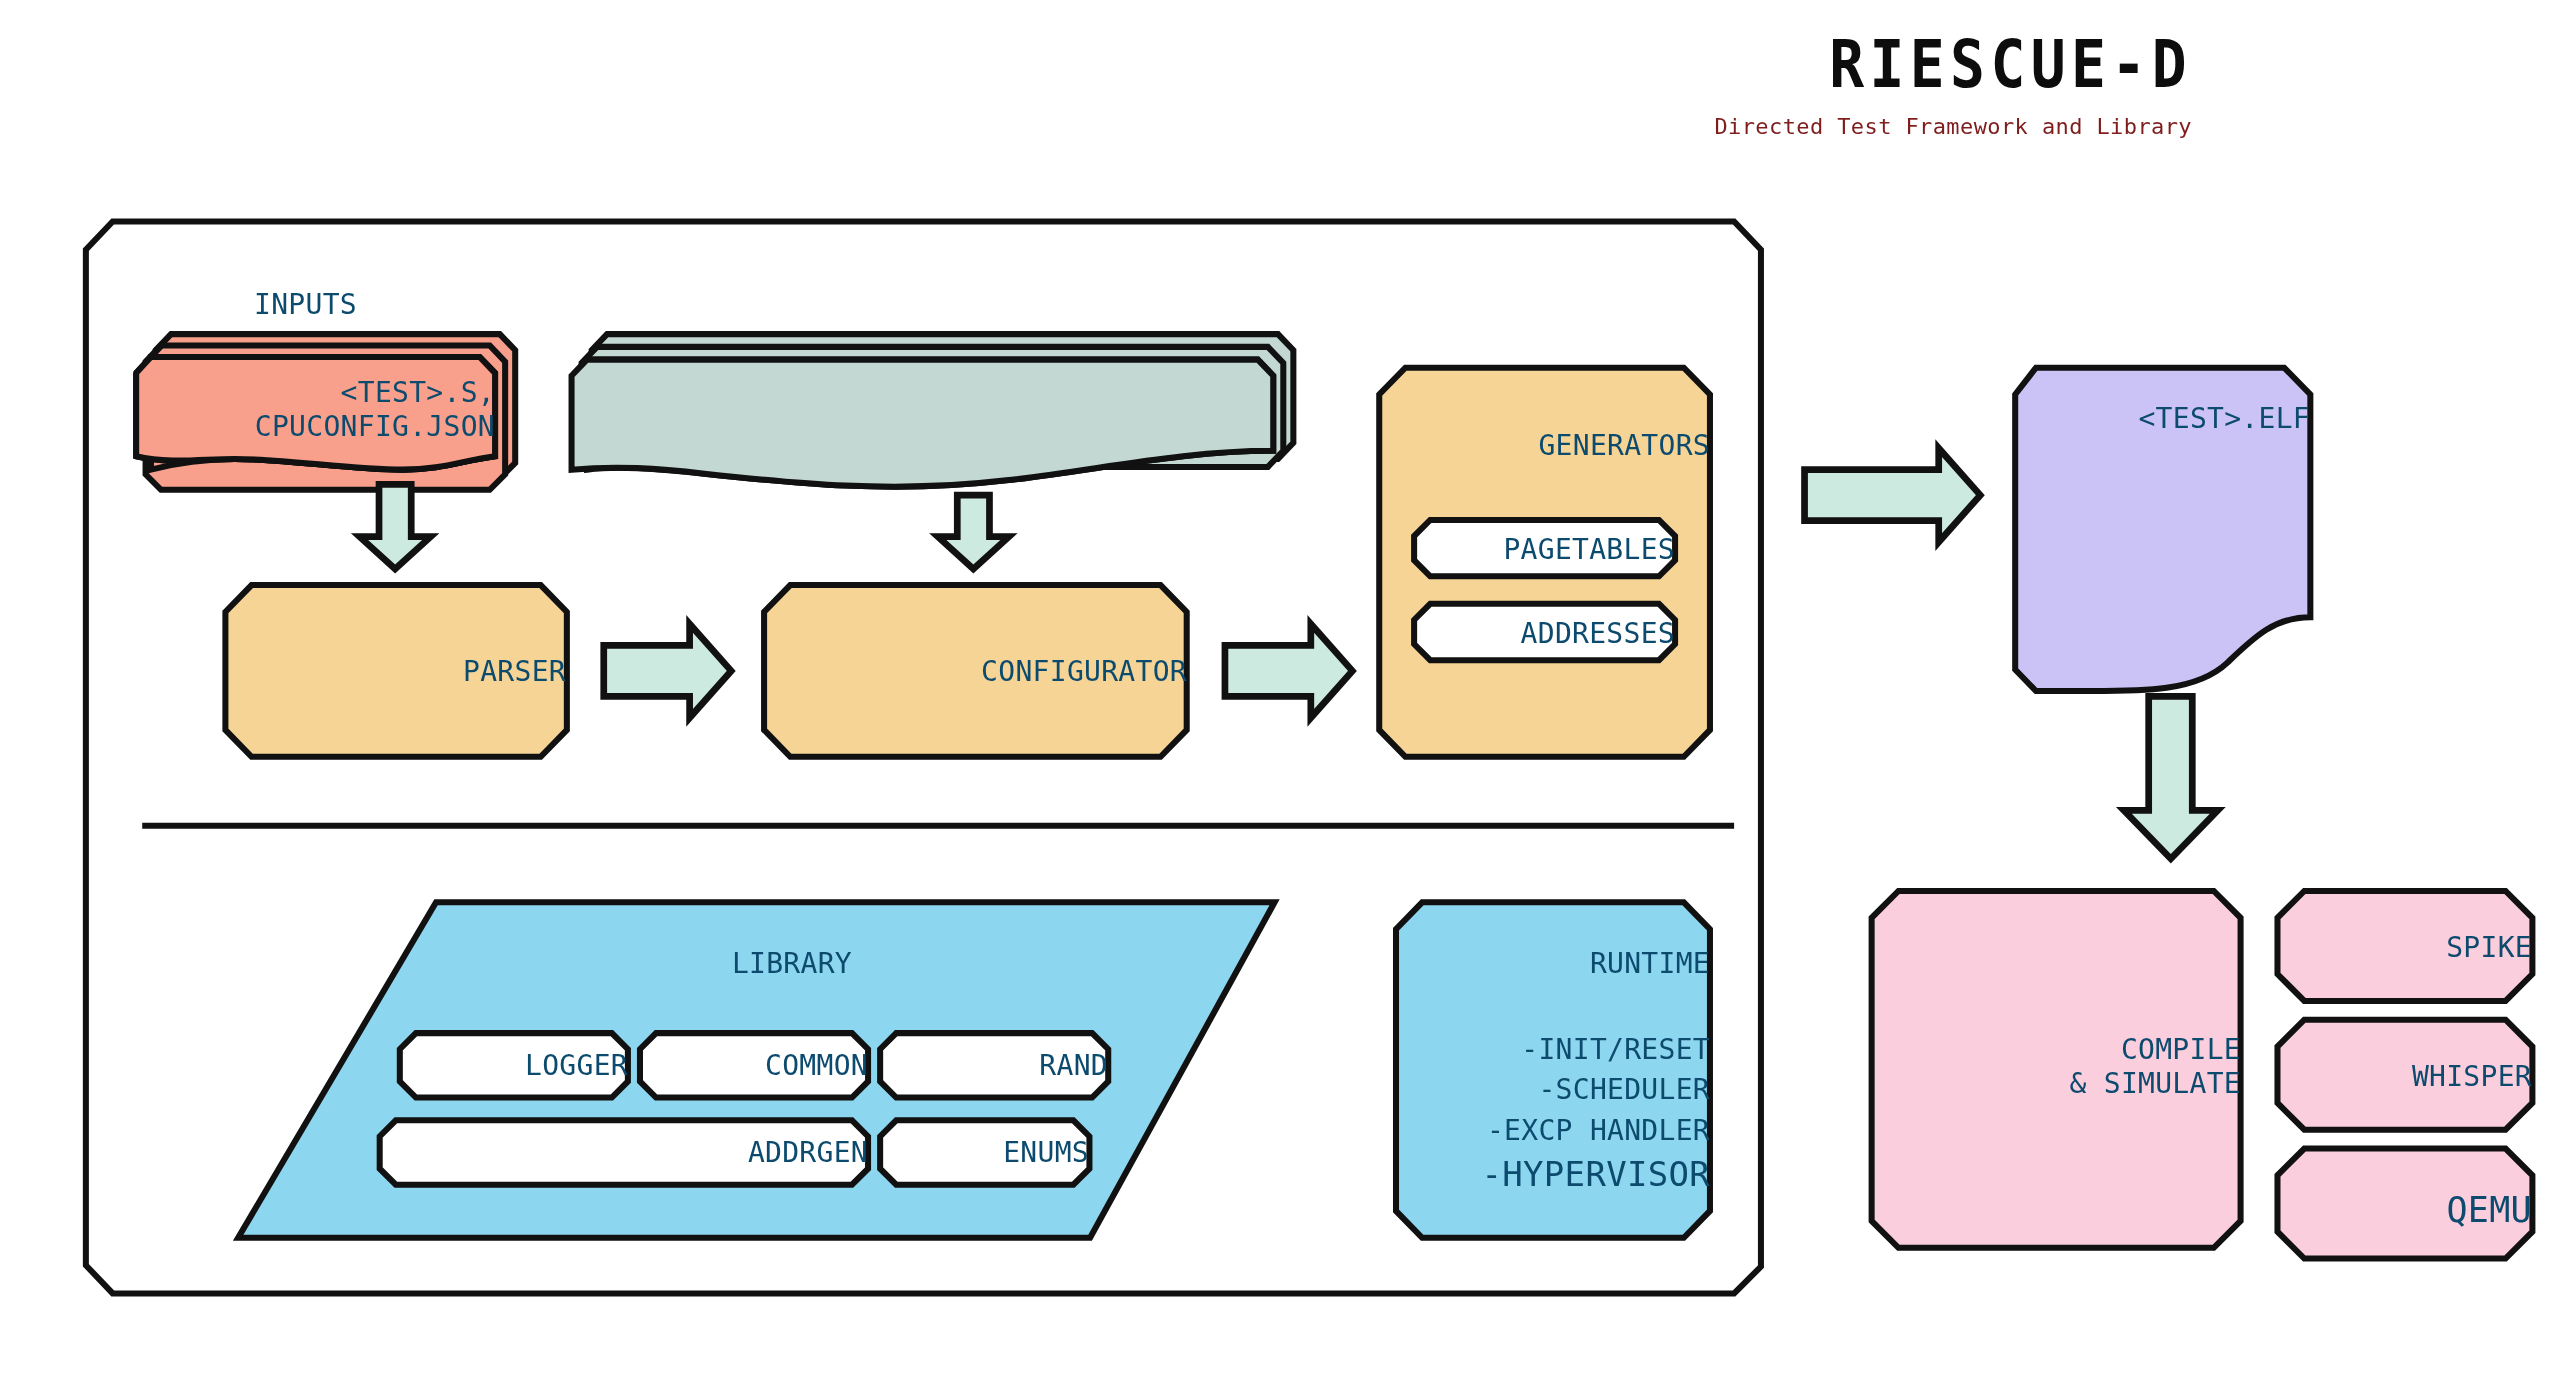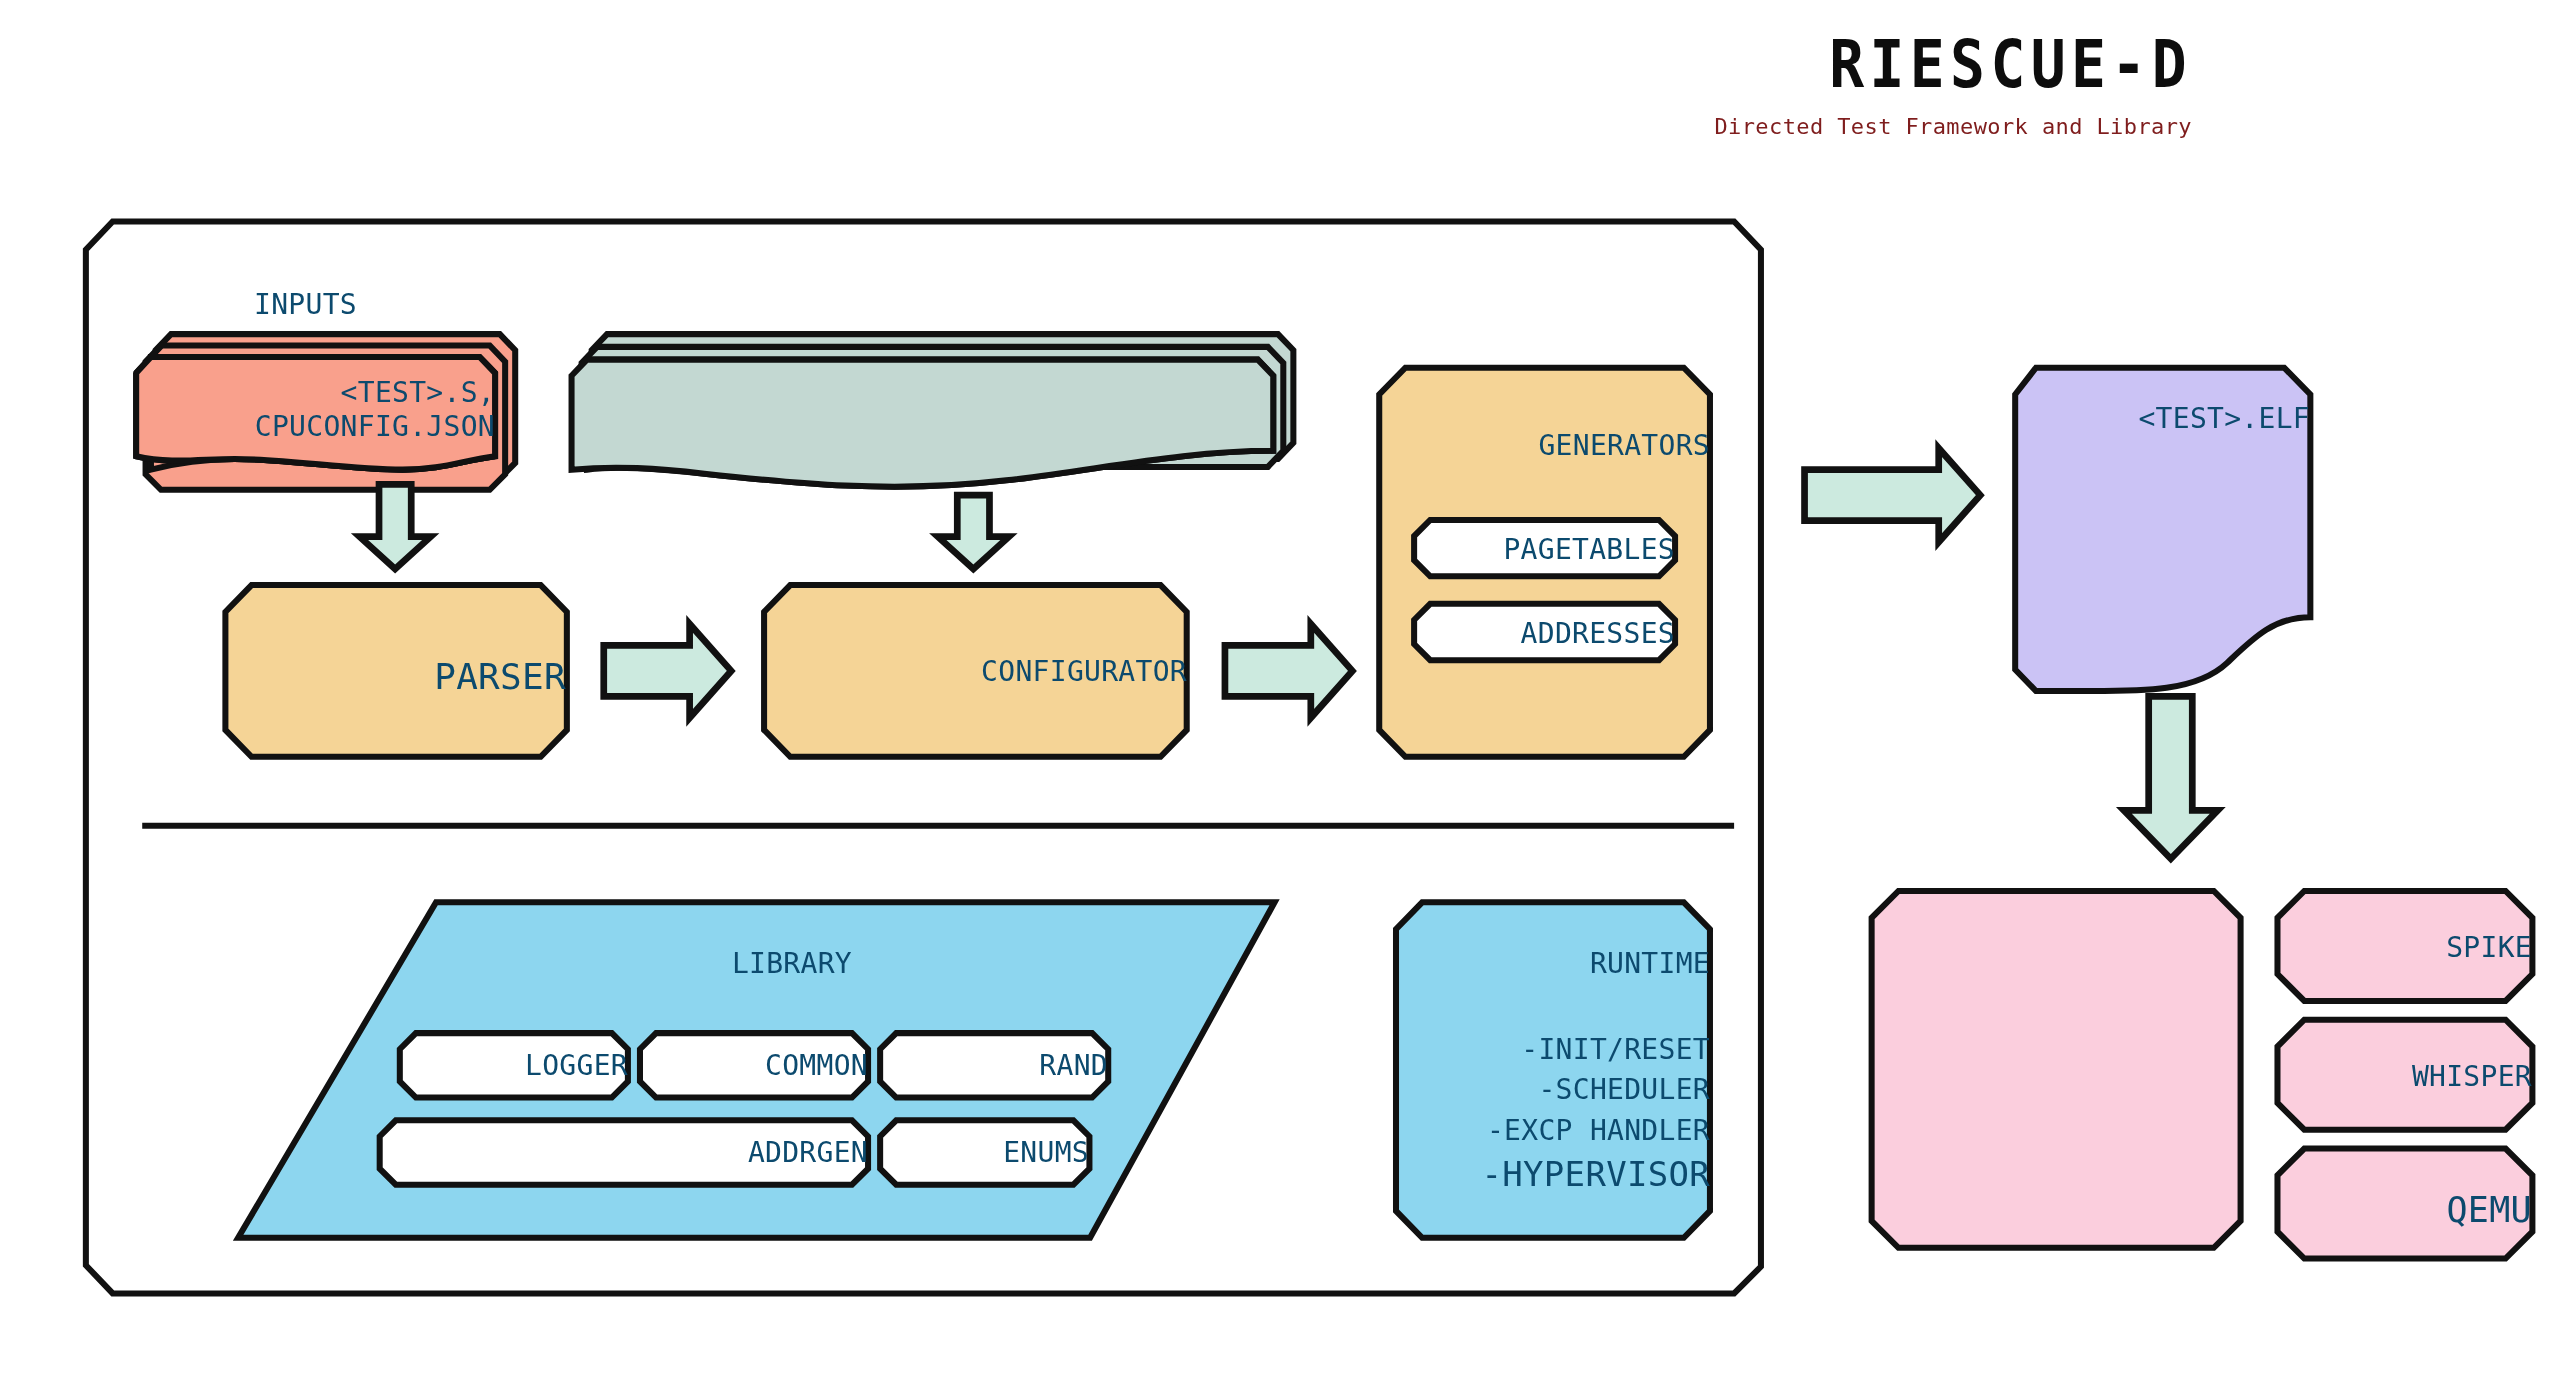--- a/index.html
+++ b/index.html
@@ -146,21 +146,21 @@
     <div class="brand">RIESCUE-D</div>
     <div class="tagline">Directed Test Framework and Library</div>
   </div>
 
   <div class="txt" style="left:156px; top:288px; width:201px; font-size:28px;">INPUTS</div>
 
   <div class="txt" style="left:136px; top:376px; width:359px; font-size:28px;">&lt;TEST&gt;.S,
 CPUCONFIG.JSON</div>
 
 
-  <div class="txt" style="left:225px; top:655px; width:341px; font-size:36px;">PARSER</div>
+  <div class="txt" style="left:225px; top:655px; width:341px; font-size:28px;">PARSER</div>
 
   <div class="txt" style="left:764px; top:655px; width:423px; font-size:28px;">CONFIGURATOR</div>
 
   <div class="txt" style="left:1379px; top:429px; width:331px; font-size:28px;">GENERATORS</div>
   <div class="txt" style="left:1414px; top:533px; width:261px; font-size:28px;">PAGETABLES</div>
   <div class="txt" style="left:1414px; top:617px; width:261px; font-size:28px;">ADDRESSES</div>
 
   <div class="txt" style="left:564px; top:947px; width:288px; font-size:28px;">LIBRARY</div>
   <div class="txt" style="left:400px; top:1049px; width:228px; font-size:28px;">LOGGER</div>
   <div class="txt" style="left:640px; top:1049px; width:228px; font-size:28px;">COMMON</div>
@@ -169,19 +169,21 @@
   <div class="txt" style="left:880px; top:1136px; width:209px; font-size:28px;">ENUMS</div>
 
   <div class="txt" style="left:1396px; top:947px; width:314px; font-size:28px;">RUNTIME</div>
   <div class="txt" style="left:1396px; top:1033px; width:314px; font-size:28px;">-INIT/RESET</div>
   <div class="txt" style="left:1396px; top:1073px; width:314px; font-size:28px;">-SCHEDULER</div>
   <div class="txt" style="left:1396px; top:1114px; width:314px; font-size:28px;">-EXCP HANDLER</div>
   <div class="txt" style="left:1396px; top:1154px; width:314px; font-size:34px;">-HYPERVISOR</div>
 
   <div class="txt" style="left:2015px; top:402px; width:295px; font-size:28px;">&lt;TEST&gt;.ELF</div>
 
+  <div class="txt" style="left:1872px; top:1033px; width:369px; font-size:28px;">COMPILE
+&amp; SIMULATE</div>
 
   <div class="txt" style="left:2277px; top:931px; width:255px; font-size:28px;">SPIKE</div>
   <div class="txt" style="left:2277px; top:1060px; width:255px; font-size:28px;">WHISPER</div>
   <div class="txt" style="left:2277px; top:1189px; width:255px; font-size:35px;">QEMU</div>
 
 </div>
 
 
 </body></html>

